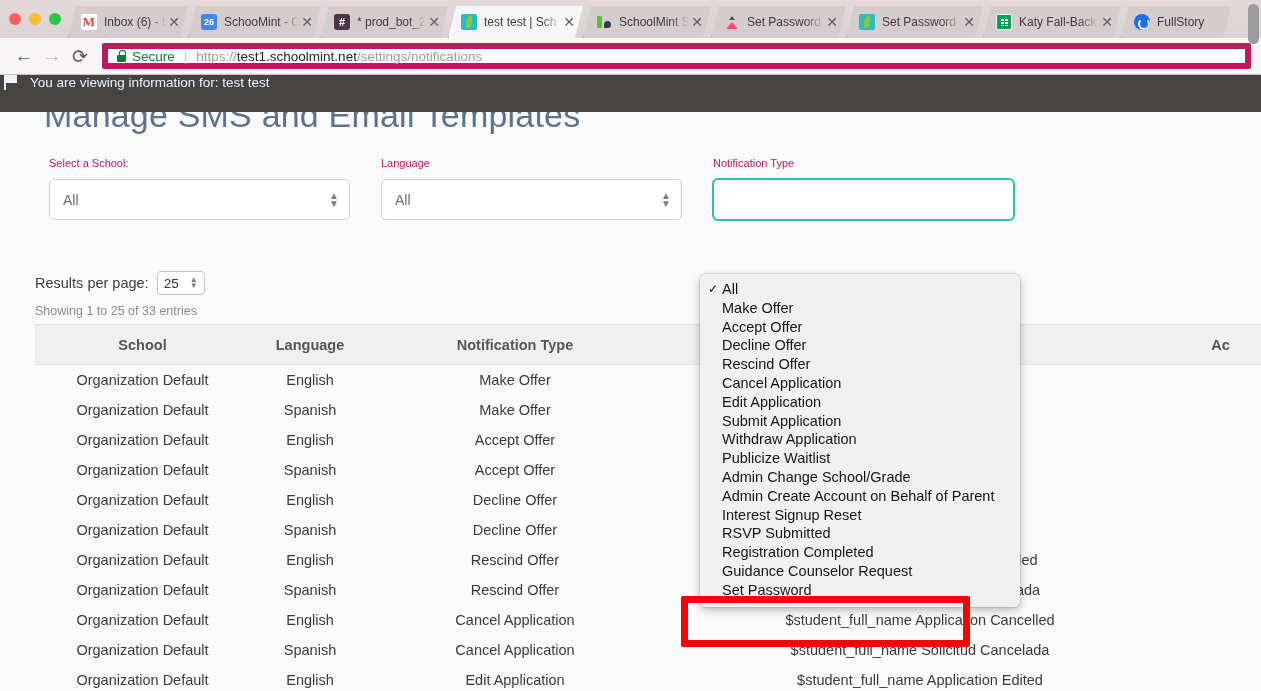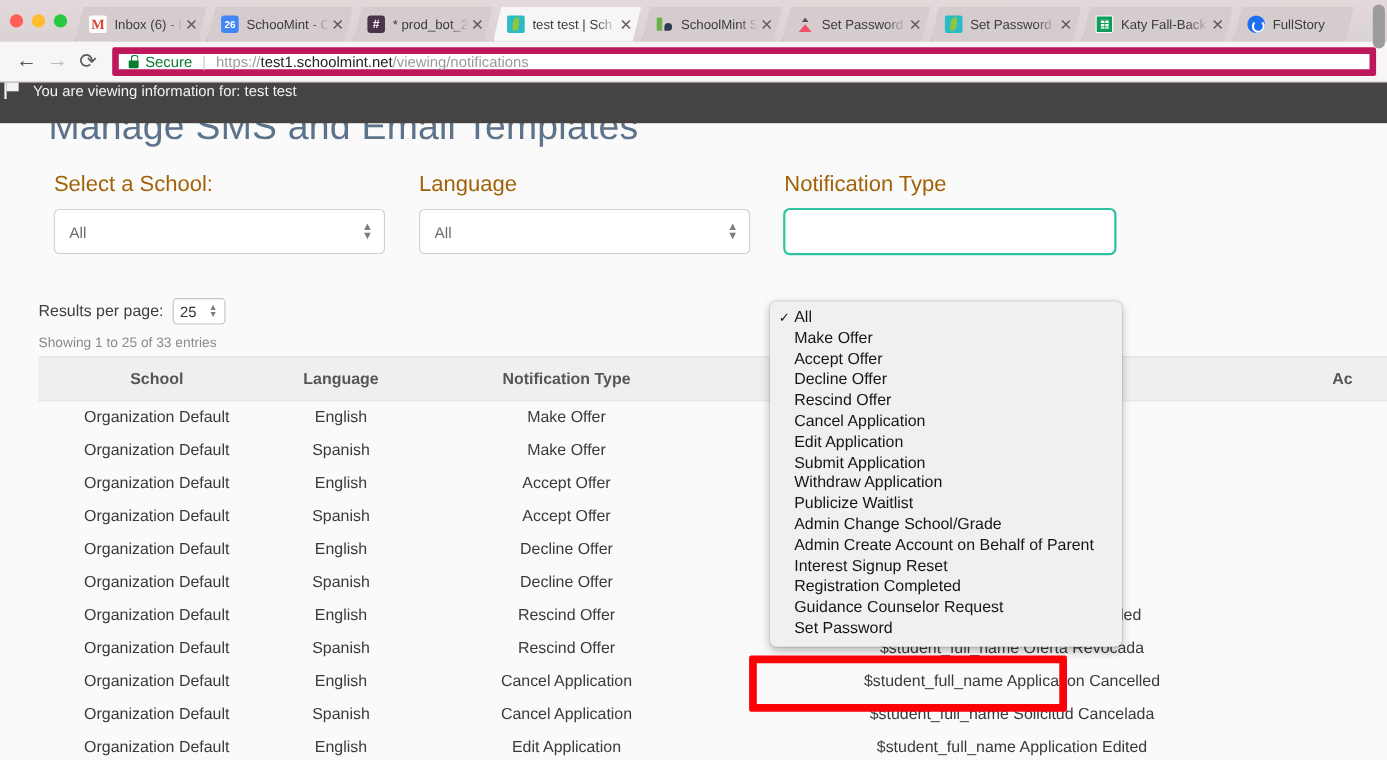--- a/index.html
+++ b/index.html
@@ -197,21 +197,21 @@
   }
   .page-title {
     position: absolute; left: 44px; top: 21px;
     font-size: 34px; color: #5c738a; font-weight: 400;
     letter-spacing: 0.2px;
   }
 
   .filter-row { position: absolute; left: 0; top: 82px; width: 1261px; height: 110px; }
   .filter-col { position: absolute; }
   .filter-label {
-    font-size: 20px; color: #a16207; font-weight: 400;
+    font-size: 11px; color: #be185d; font-weight: 400;
     margin-bottom: 10px; display: block;
   }
   .sel-box {
     width: 301px; height: 41px;
     border: 1px solid #cfcfcf; border-radius: 5px;
     background: #fff;
     display: flex; align-items: center;
     padding: 0 10px 0 13px;
     font-size: 14px; color: #6e6e6e;
     position: relative;
@@ -371,21 +371,21 @@
   <div class="urlbar-row">
     <span class="nav-btn">←</span>
     <span class="nav-btn disabled">→</span>
     <span class="nav-btn">⟳</span>
     <div class="omnibox">
       <span class="lock-icon"></span>
       <span class="secure-label">Secure</span>
       <span class="url-sep">|</span>
       <span class="url-path">https://</span>
       <span class="url-host">test1.schoolmint.net</span>
-      <span class="url-path">/viewing/notifications</span>
+      <span class="url-path">/settings/notifications</span>
     </div>
   </div>
 </div>
 
 <div class="page">
 
   <div class="page-title">Manage SMS and Email Templates</div>
 
   <div class="filter-row">
 
@@ -530,20 +530,21 @@
         <div class="dd-item"><span>Decline Offer</span></div>
         <div class="dd-item"><span>Rescind Offer</span></div>
         <div class="dd-item"><span>Cancel Application</span></div>
         <div class="dd-item"><span>Edit Application</span></div>
         <div class="dd-item"><span>Submit Application</span></div>
         <div class="dd-item"><span>Withdraw Application</span></div>
         <div class="dd-item"><span>Publicize Waitlist</span></div>
         <div class="dd-item"><span>Admin Change School/Grade</span></div>
         <div class="dd-item"><span>Admin Create Account on Behalf of Parent</span></div>
         <div class="dd-item"><span>Interest Signup Reset</span></div>
+        <div class="dd-item"><span>RSVP Submitted</span></div>
         <div class="dd-item"><span>Registration Completed</span></div>
         <div class="dd-item"><span>Guidance Counselor Request</span></div>
         <div class="dd-item"><span>Set Password</span></div>
       </div>
   </div>
 
   <div class="annot-box"></div>
 
 </div>
 

